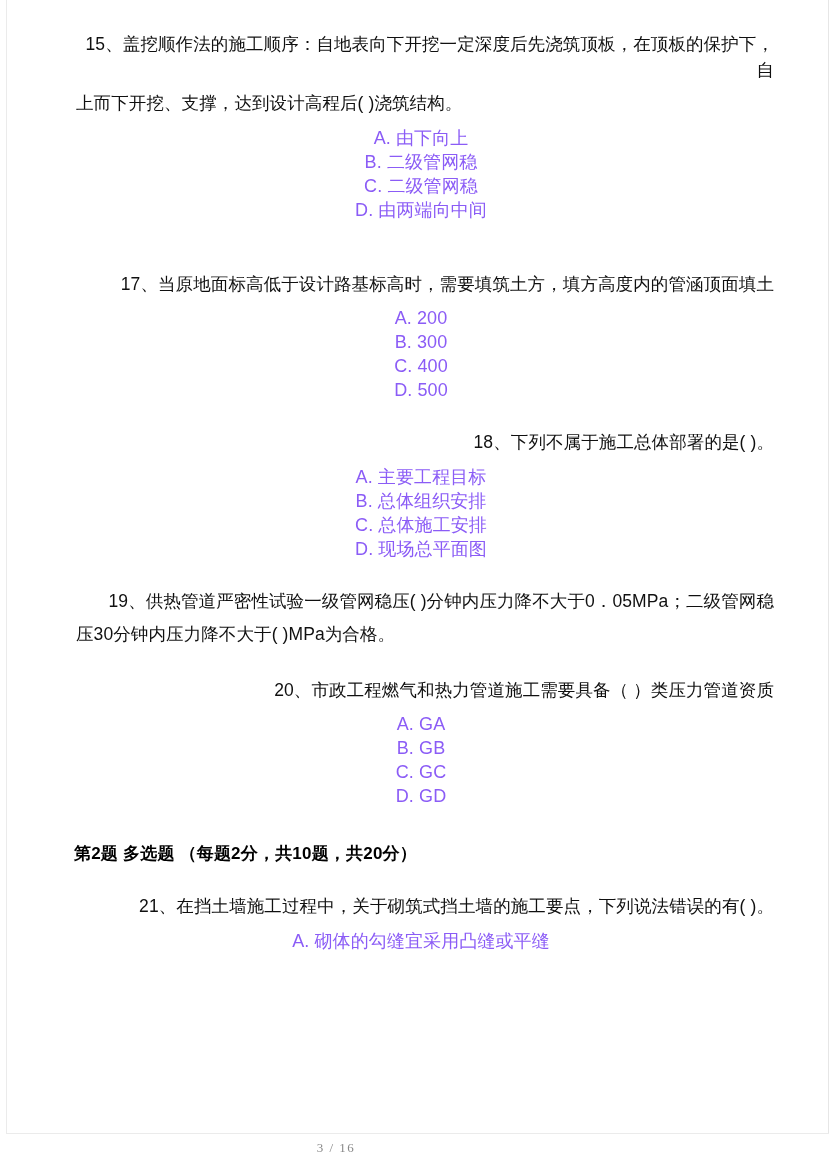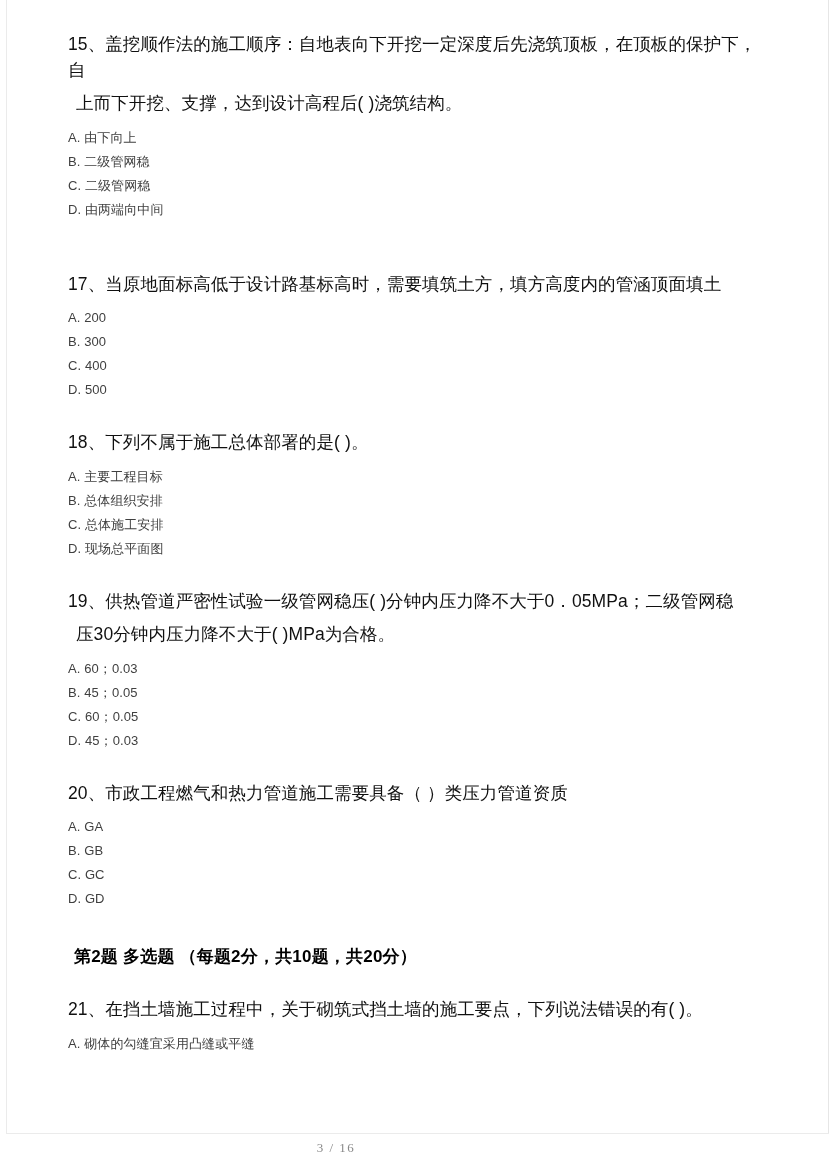--- a/index.html
+++ b/index.html
@@ -54,42 +54,44 @@
 
   .question {
     margin: 0 0 6px 0;
   }
   .q-stem {
     font-size: 17.5px;
     line-height: 25.5px;
     color: #101010;
     letter-spacing: 0.1px;
     margin: 0;
+    text-align: right;
   }
   .q-stem-cont {
     font-size: 17.5px;
     line-height: 25.5px;
     color: #101010;
     letter-spacing: 0.1px;
     margin: 8px;
   }
   .q-stem-cont.indent {
     text-indent: 9px;
   }
   .options {
     margin: 9px 0 0 0;
     padding: 0;
     list-style: none;
   }
   .option {
-    font-size: 13px;
+    font-size: 18px;
     line-height: 24px;
-    color: #404040;
+    color: #8b5cf6;
     letter-spacing: 0.1px;
     margin: 0;
+    text-align: center;
   }
   .q-gap {
     height: 22px;
   }
   .section-head {
     font-size: 17px;
     line-height: 24px;
     font-weight: bold;
     color: #000000;
     letter-spacing: 0.2px;
@@ -154,26 +156,20 @@
         <li class="option">C. 总体施工安排</li>
         <li class="option">D. 现场总平面图</li>
       </ul>
     </div>
 
     <div class="q-gap"></div>
 
     <div class="question">
       <p class="q-stem">19、供热管道严密性试验一级管网稳压(     )分钟内压力降不大于0．05MPa；二级管网稳</p>
       <p class="q-stem-cont">压30分钟内压力降不大于(     )MPa为合格。</p>
-      <ul class="options">
-        <li class="option">A. 60；0.03</li>
-        <li class="option">B. 45；0.05</li>
-        <li class="option">C. 60；0.05</li>
-        <li class="option">D. 45；0.03</li>
-      </ul>
     </div>
 
     <div class="q-gap"></div>
 
     <div class="question">
       <p class="q-stem">20、市政工程燃气和热力管道施工需要具备（ ）类压力管道资质</p>
       <ul class="options">
         <li class="option">A. GA</li>
         <li class="option">B. GB</li>
         <li class="option">C. GC</li>

